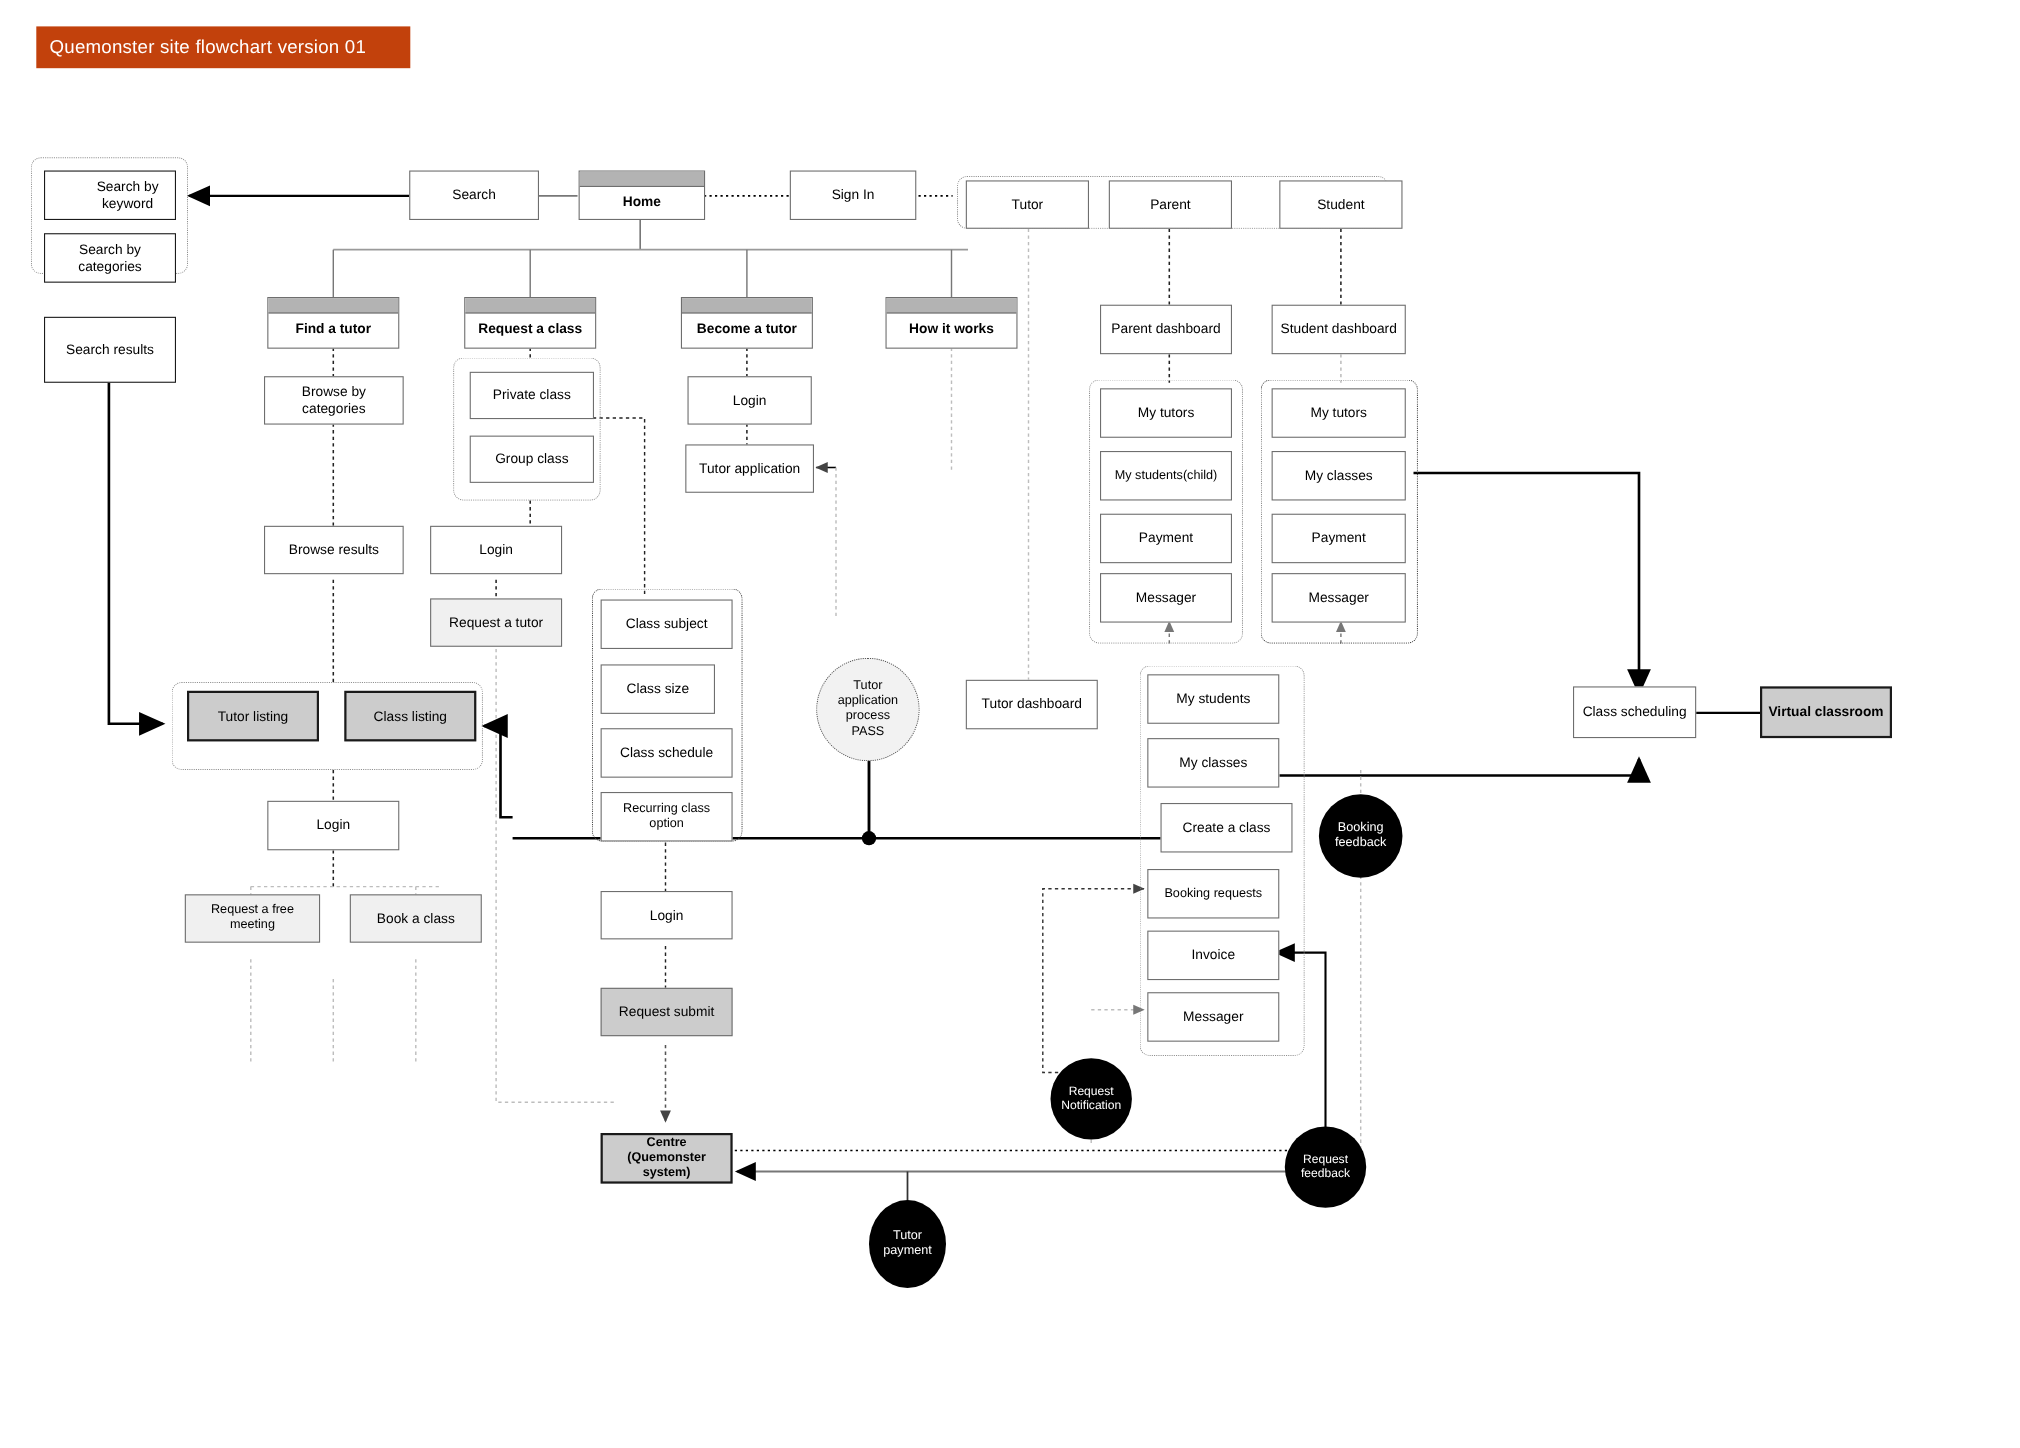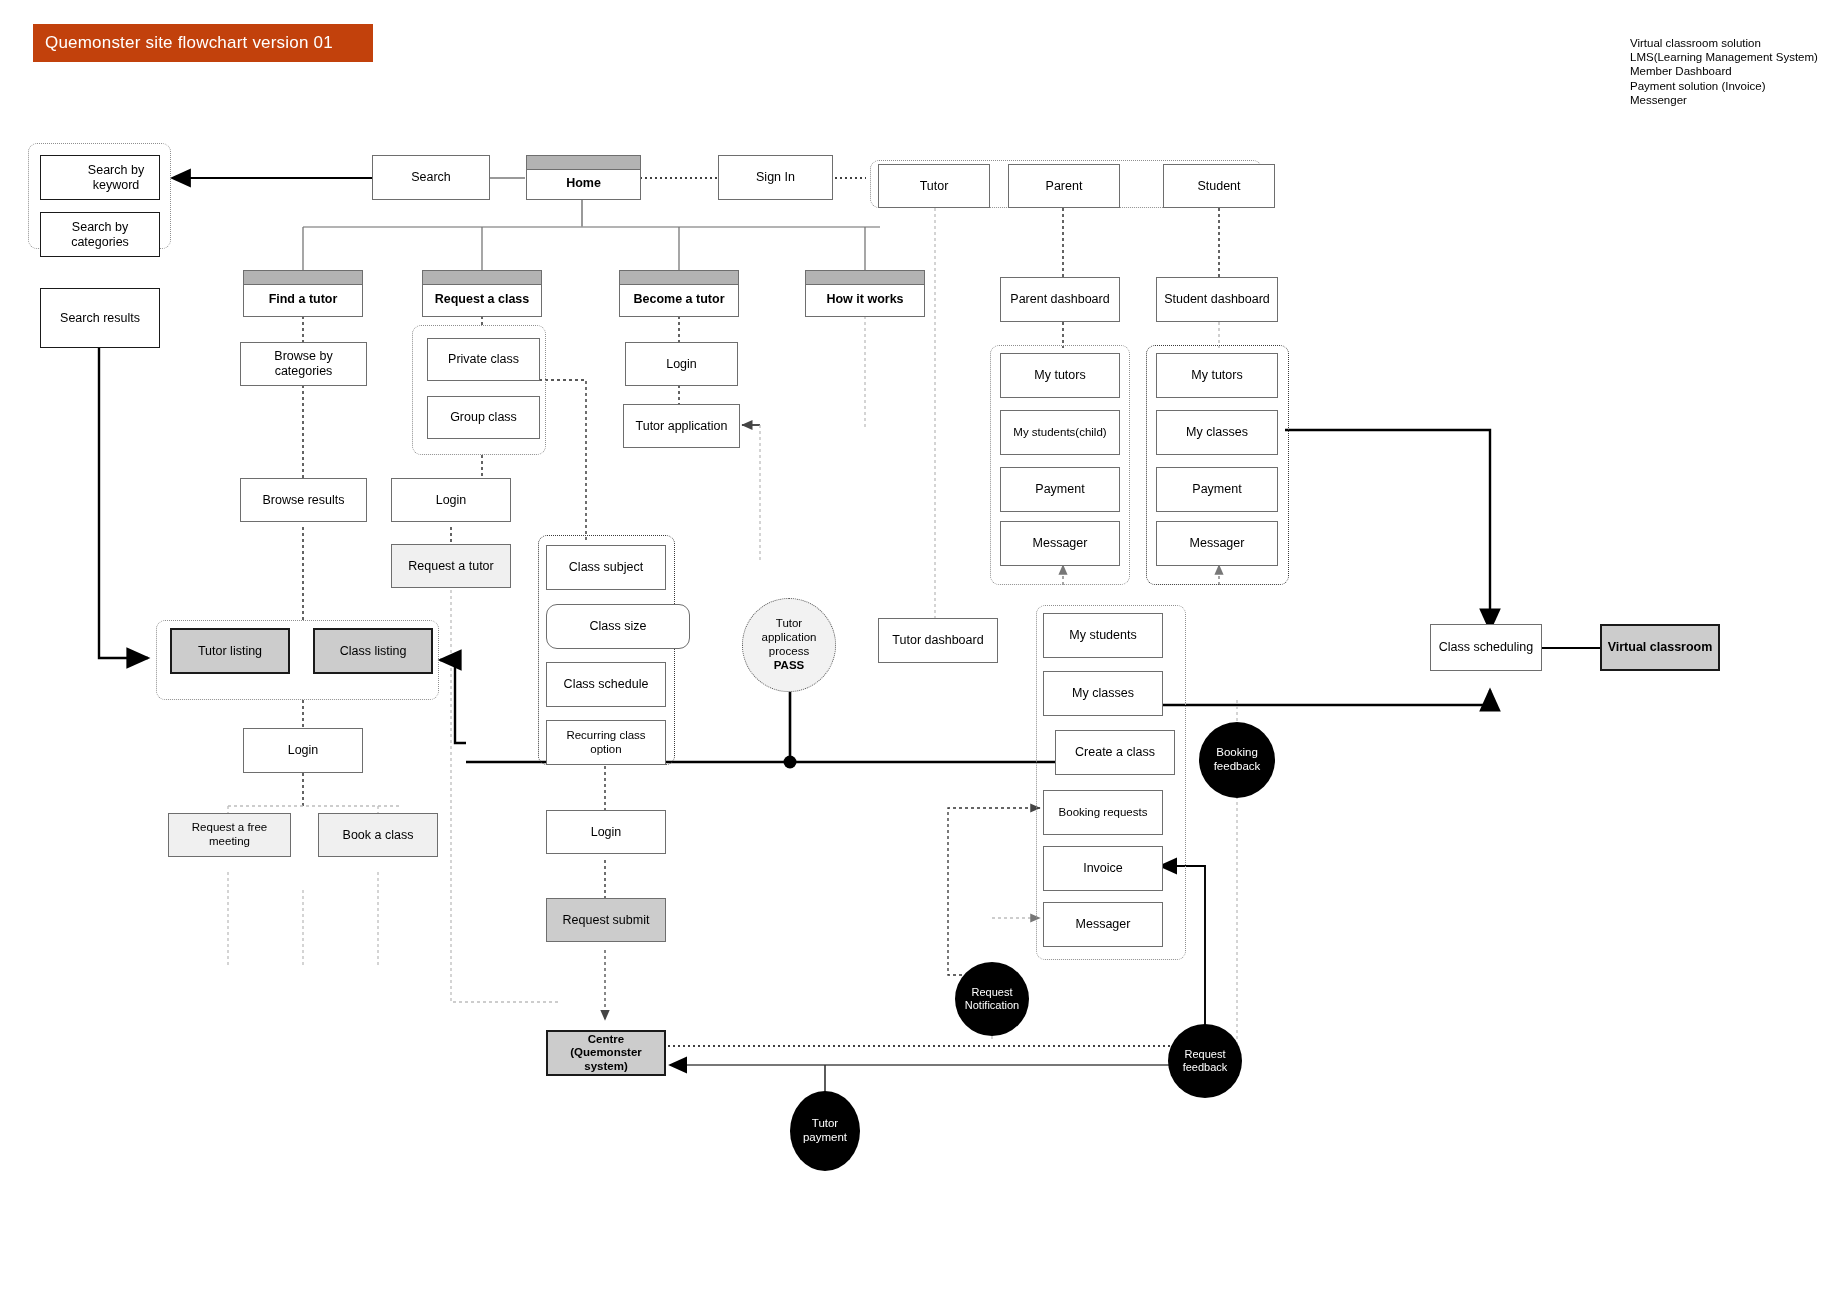--- a/index.html
+++ b/index.html
@@ -68,27 +68,20 @@
     text-align:center; font-size:11.5px; line-height:1.2;
   }
 </style>
 </head>
 <body>
 
 <div id="canvas">
 
   <div class="title-bar">Quemonster site flowchart version 01</div>
 
-  <div class="legend">
-    <div>Virtual classroom solution</div>
-    <div>LMS(Learning Management System)</div>
-    <div>Member Dashboard</div>
-    <div>Payment solution (Invoice)</div>
-    <div>Messenger</div>
-  </div>
 
   <svg class="wires" viewBox="0 0 1836 1316">
     <defs>
       <marker id="arrB" markerWidth="11" markerHeight="11" refX="9" refY="5.5" orient="auto">
         <path d="M0,1 L10,5.5 L0,10 z" fill="#000"></path>
       </marker>
       <marker id="arrT" markerWidth="9" markerHeight="9" refX="7.5" refY="4.5" orient="auto">
         <path d="M0,1 L8,4.5 L0,8 z" fill="#444"></path>
       </marker>
       <marker id="arrG" markerWidth="9" markerHeight="9" refX="7.5" refY="4.5" orient="auto">
@@ -245,21 +238,21 @@
   <div class="node" style="left:427px; top:338px; width:113px; height:43px;">Private class</div>
   <div class="node" style="left:427px; top:396px; width:113px; height:43px;">Group class</div>
   <div class="node" style="left:625px; top:342px; width:113px; height:44px;">Login</div>
   <div class="node" style="left:623px; top:404px; width:117px; height:44px;">Tutor application</div>
 
   <div class="node" style="left:240px; top:478px; width:127px; height:44px;">Browse results</div>
   <div class="node" style="left:391px; top:478px; width:120px; height:44px;">Login</div>
   <div class="node lightgray" style="left:391px; top:544px; width:120px; height:44px;text-align:right;">Request a tutor</div>
 
   <div class="node" style="left:546px; top:545px; width:120px; height:45px;">Class subject</div>
-  <div class="node" style="left:546px; top:604px; width:144px; height:45px;border-radius:11px;">Class size</div>
+  <div class="node" style="left:546px; top:604px; width:104px; height:45px;">Class size</div>
   <div class="node" style="left:546px; top:662px; width:120px; height:45px;">Class schedule</div>
   <div class="node" style="left:546px; top:720px; width:120px; height:45px; font-size:11.5px;">Recurring class option</div>
 
   <div class="node" style="left:546px; top:810px; width:120px; height:44px;">Login</div>
   <div class="node" style="left:546px; top:898px; width:120px; height:44px; background:#cccccc;">Request submit</div>
 
   <div class="node gray" style="left:170px; top:628px; width:120px; height:46px; font-weight:normal;">Tutor listing</div>
   <div class="node gray" style="left:313px; top:628px; width:120px; height:46px; font-weight:normal;">Class listing</div>
 
   <div class="node" style="left:243px; top:728px; width:120px; height:45px;">Login</div>
@@ -294,21 +287,21 @@
   <div class="node" style="left:1043px; top:846px; width:120px; height:45px;">Invoice</div>
   <div class="node" style="left:1043px; top:902px; width:120px; height:45px;">Messager</div>
 
   <div class="node" style="left:1430px; top:624px; width:112px; height:47px;">Class scheduling</div>
   <div class="node gray" style="left:1600px; top:624px; width:120px; height:47px;">Virtual classroom</div>
 
   <div class="circle proc" style="left:742px; top:598px; width:94px; height:94px; flex-direction:column;">
     <span>Tutor</span>
     <span>application</span>
     <span>process</span>
-    <span style="font-weight:bold;">PASS</span>
+    <span style="font-weight:normal;">PASS</span>
   </div>
 
   <div class="circle black" style="left:1199px; top:722px; width:76px; height:76px; flex-direction:column;">
     <span>Booking</span>
     <span>feedback</span>
   </div>
 
   <div class="circle black" style="left:955px; top:962px; width:74px; height:74px; flex-direction:column; font-size:11px;">
     <span>Request</span>
     <span>Notification</span>

